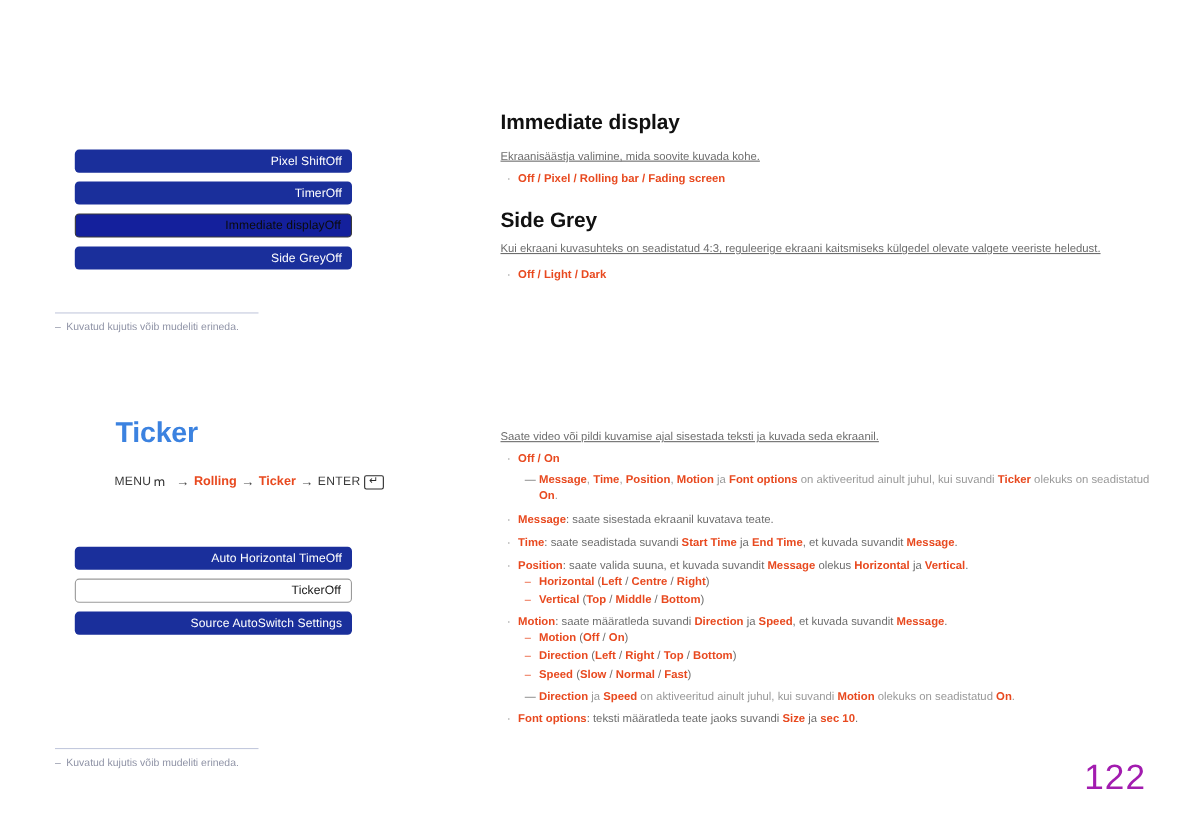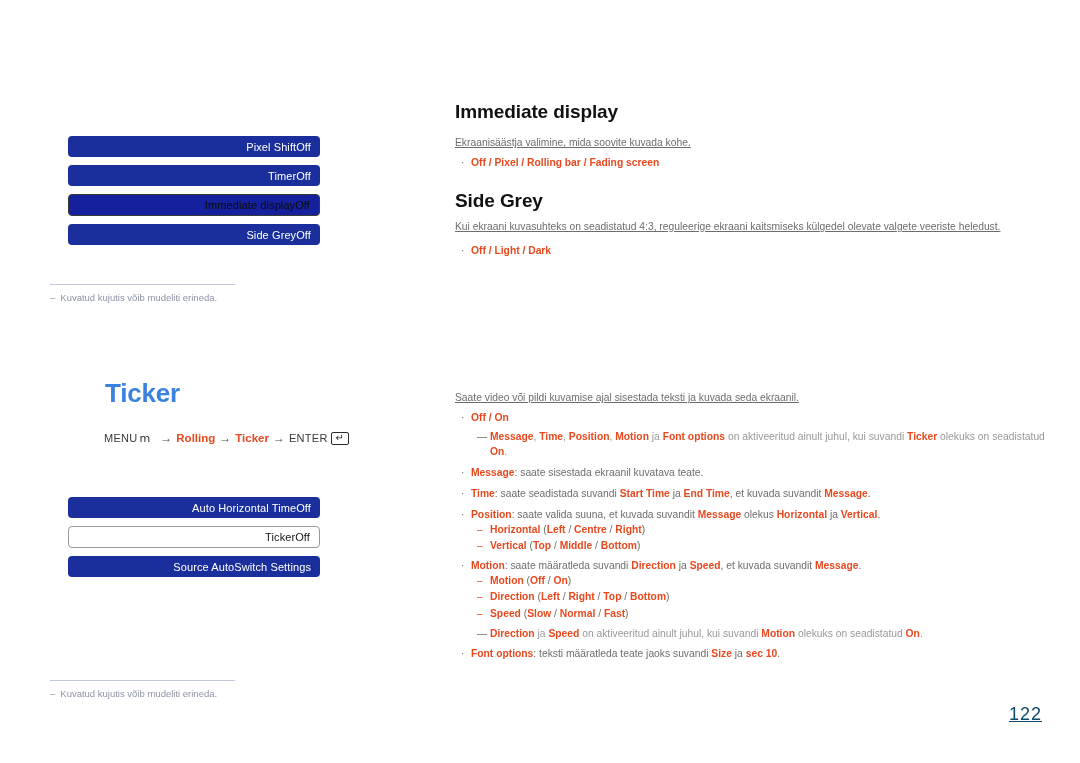--- a/index.html
+++ b/index.html
@@ -170,24 +170,23 @@
   .note-text { flex:1; color:#999999; }
 
   .r { color:#e8491f; font-weight:bold; }
   .g { color:#6d6d6d; font-weight:normal; }
   .gl { color:#999999; font-weight:normal; }
 
   
   .page-num {
     position:absolute;
     right:38px; bottom:38px;
-    font-size:18px;
-    color:#0c4a6e;
+    font-size:32px;
+    color:#a21caf;
     letter-spacing:1px;
-    text-decoration:underline;
   }
 </style>
 </head>
 <body>
 
 <div class="page">
 
   <div class="left-col">
 
     <div class="osd-list top">

